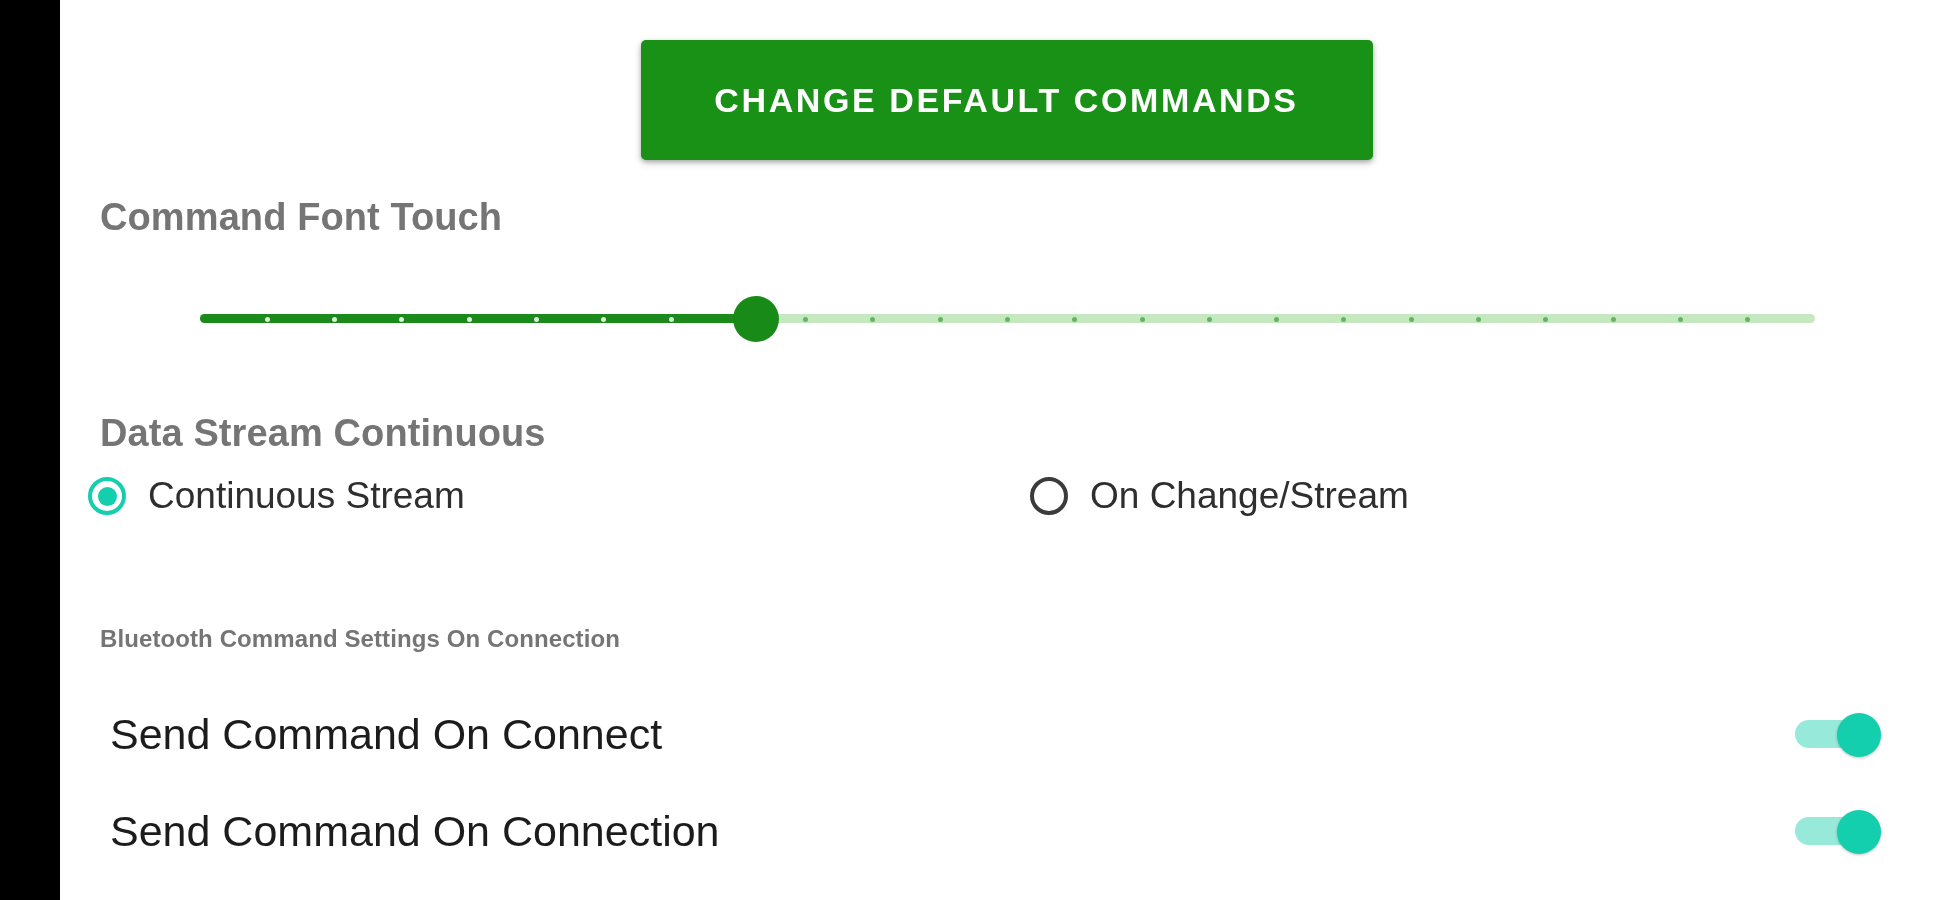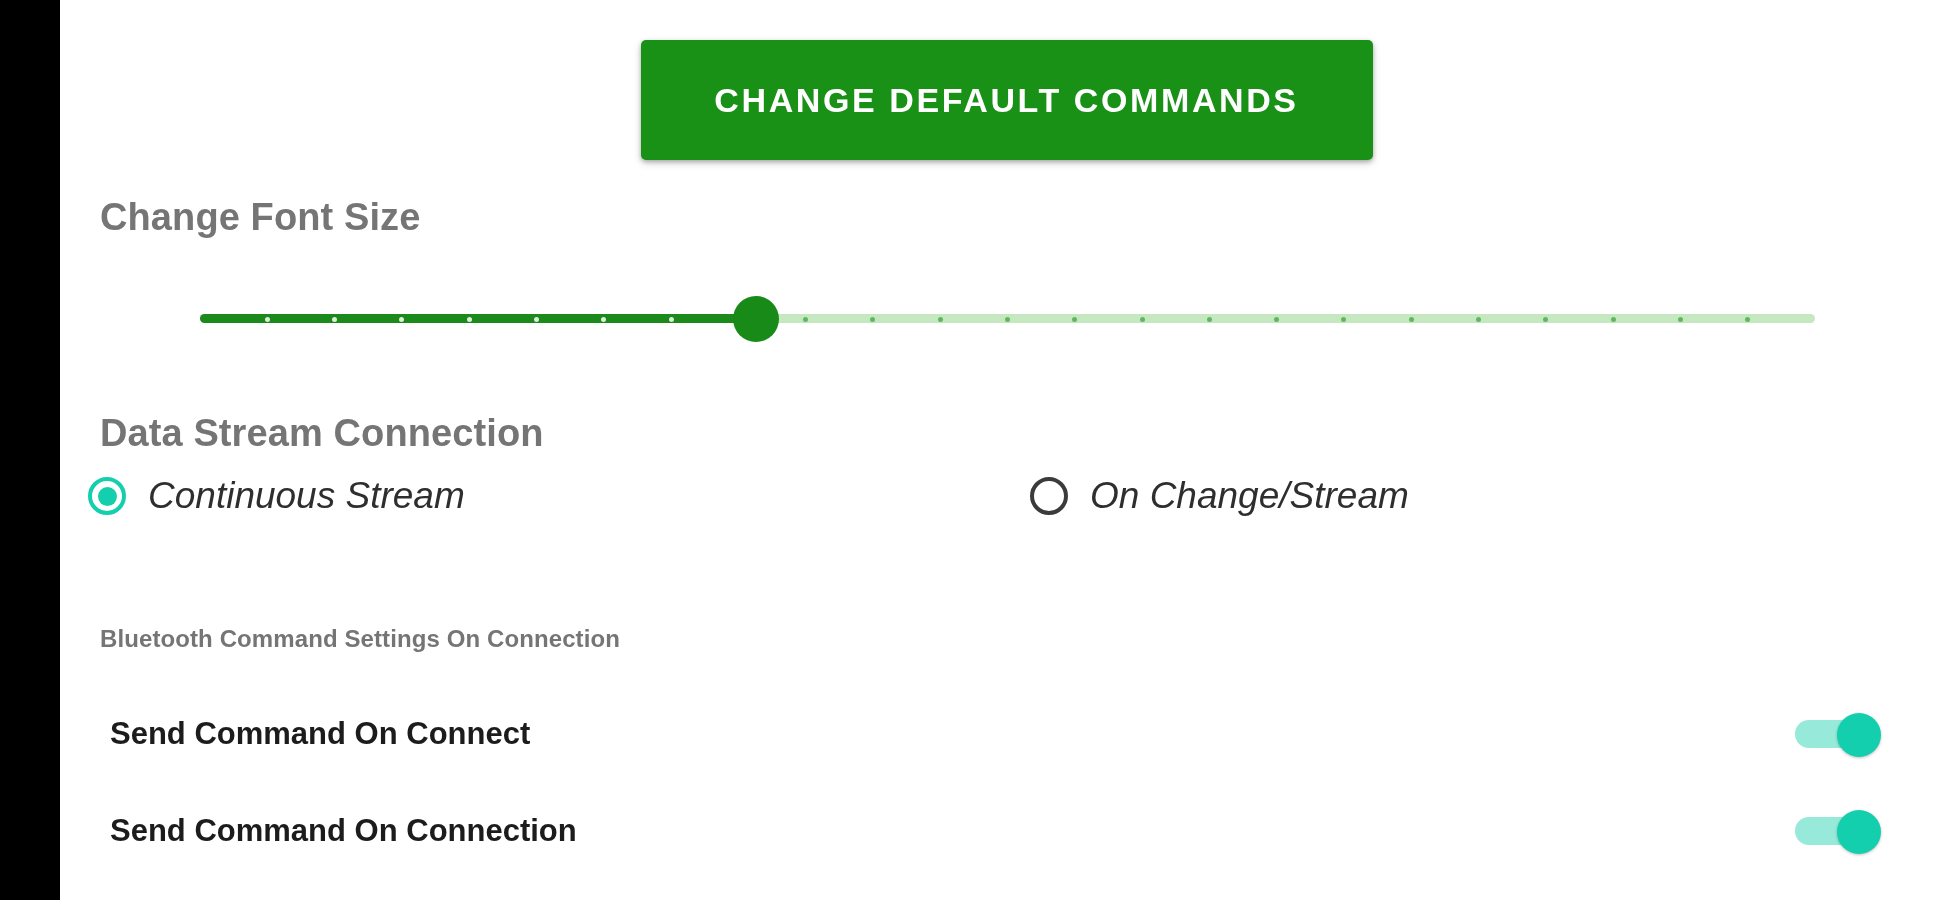--- a/index.html
+++ b/index.html
@@ -111,21 +111,21 @@
     width: 46px; height: 46px;
     border-radius: 50%;
     background: #188a18;
     cursor: pointer;
   }
 
   
   .radio-row {
     position: absolute;
     left: 0; top: 475px;
-    width: 1893px; height: 70px; font-style: italic;
+    width: 1893px; height: 70px;
   }
   .radio-item {
     position: absolute;
     display: flex;
     align-items: center;
     cursor: pointer;
   }
   #radio-continuous { left: 28px; top: 0; }
   #radio-onchange   { left: 970px; top: 0; }
   .radio-circle {
@@ -159,22 +159,22 @@
     width: 1893px;
     height: 62px;
     display: flex;
     align-items: center;
   }
   #toggle-row-connect    { top: 703px; }
   #toggle-row-disconnect { top: 800px; }
   .toggle-label {
     position: absolute;
     left: 50px;
-    font-size: 31px;
-    font-weight: bold;
+    font-size: 43px;
+    font-weight: normal;
     color: #1c1c1c;
     white-space: nowrap;
   }
   .switch {
     position: absolute;
     right: 72px;
     width: 86px; height: 42px;
     cursor: pointer;
   }
   .switch-track {
@@ -199,21 +199,21 @@
 <div class="screen">
 
   <div class="left-bar"></div>
 
   <div class="content">
 
     <div class="btn-wrap">
       <button class="primary-btn">CHANGE DEFAULT COMMANDS</button>
     </div>
 
-    <div class="section-head" id="head-font-size">Change Font Size</div>
+    <div class="section-head" id="head-font-size">Command Font Touch</div>
 
     <div class="slider-row">
       <div class="slider-track">
         <div class="slider-fill" style="width: 34.4%;"></div>
       <span class="tick" style="left: 64.7917px;"></span>
           <span class="tick" style="left: 132.083px;"></span>
           <span class="tick" style="left: 199.375px;"></span>
           <span class="tick" style="left: 266.667px;"></span>
           <span class="tick" style="left: 333.958px;"></span>
           <span class="tick" style="left: 401.25px;"></span>
@@ -231,21 +231,21 @@
           <span class="tick on-empty" style="left: 1208.75px;"></span>
           <span class="tick on-empty" style="left: 1276.04px;"></span>
           <span class="tick on-empty" style="left: 1343.33px;"></span>
           <span class="tick on-empty" style="left: 1410.62px;"></span>
           <span class="tick on-empty" style="left: 1477.92px;"></span>
           <span class="tick on-empty" style="left: 1545.21px;"></span>
         </div>
       <div class="slider-thumb" style="left: 672.56px;"></div>
     </div>
 
-    <div class="section-head" id="head-stream">Data Stream Connection</div>
+    <div class="section-head" id="head-stream">Data Stream Continuous</div>
 
     <div class="radio-row">
       <div class="radio-item" id="radio-continuous">
         <span class="radio-circle checked">
           <span class="radio-dot"></span>
         </span>
         <span class="radio-label">Continuous Stream</span>
       </div>
 
       <div class="radio-item" id="radio-onchange">

